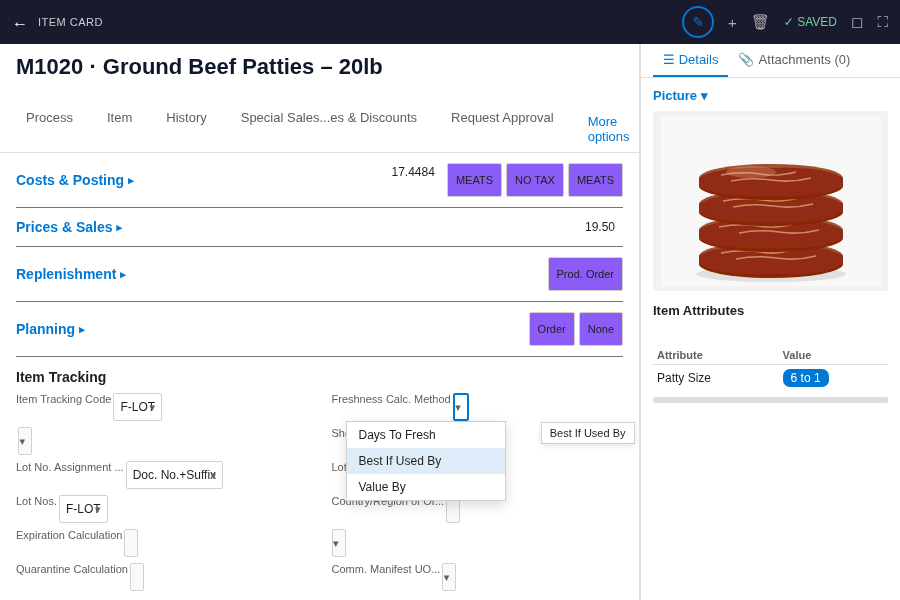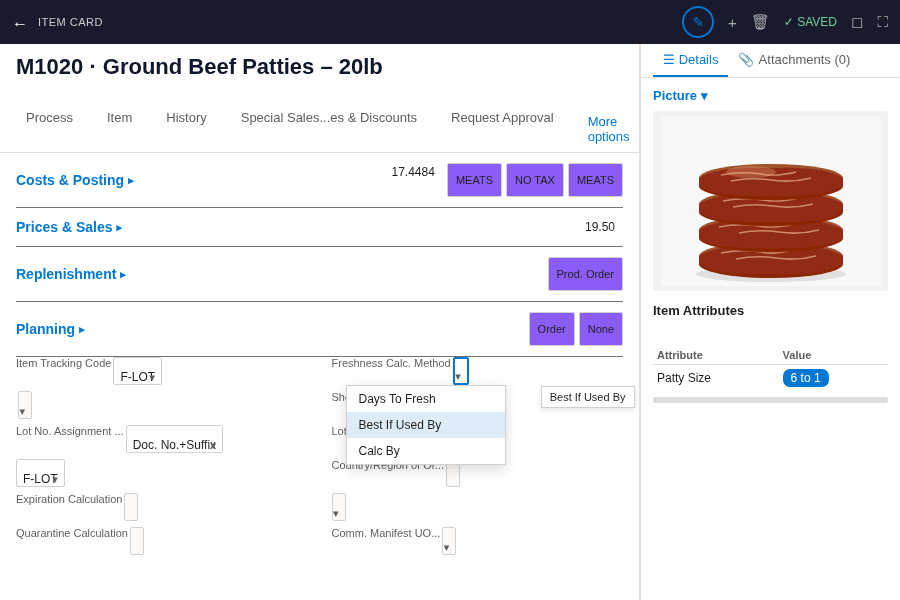--- a/index.html
+++ b/index.html
@@ -66,21 +66,21 @@
     .tracking-grid {
       display: grid;
       grid-template-columns: 1fr 1fr;
       gap: 6px 24px;
       padding-bottom: 8px;
     }
     .field-row { display: flex; flex-direction: row; gap: 2px; margin-bottom: 6px; }
     .field-label { font-size: 11px; color: #605e5c; }
     .field-input {
       height: 28px; border: 1px solid #d2d0ce; border-radius: 2px;
-      background: #fff; display: flex; align-items: flex-end; padding: 0 6px;
+      background: #fff; display: flex; align-items: center; padding: 0 6px;
       font-size: 12px; position: relative;
     }
     .field-input.with-arrow::after {
       content: '▾'; position: absolute; right: 6px; font-size: 11px; color: #605e5c; pointer-events: none;
     }
     .field-input-empty { background: #faf9f8; }
     .field-input-focused { border-color: #0078d4; border-width: 2px; }
 
     
     .dropdown-container { position: relative; }
@@ -216,20 +216,21 @@
         <div class="section-title">
           <span>Planning</span>
           <span class="section-chevron">▸</span>
         </div>
         <div class="section-tags">
           <span class="tag">Order</span>
           <span class="tag">None</span>
         </div>
       </div>
 
+      <div class="section-heading">Item Tracking</div>
 
       <div class="tracking-grid">
 
         <div>
           <div class="field-row">
             <div class="field-label">Item Tracking Code</div>
             <div class="field-input with-arrow">
               <span>F-LOT</span>
             </div>
           </div>
@@ -237,20 +238,21 @@
             <div class="field-label"></div>
             <div class="field-input with-arrow field-input-empty"></div>
           </div>
           <div class="field-row">
             <div class="field-label">Lot No. Assignment ...</div>
             <div class="field-input with-arrow">
               <span>Doc. No.+Suffix</span>
             </div>
           </div>
           <div class="field-row">
+            <div class="field-label">Lot Nos.</div>
             <div class="field-input with-arrow">
               <span>F-LOT</span>
             </div>
           </div>
           <div class="field-row">
             <div class="field-label">Expiration Calculation</div>
             <div class="field-input field-input-empty"></div>
           </div>
           <div class="field-row">
             <div class="field-label">Quarantine Calculation</div>
@@ -263,21 +265,21 @@
           <div class="field-row dropdown-container">
             <div class="field-label">Freshness Calc. Method</div>
             <div class="field-input with-arrow field-input-focused"></div>
 
             <div class="dropdown-popup">
               <div class="dropdown-item">Days To Fresh</div>
               <div class="dropdown-item selected">
                 Best If Used By
                 <div class="tooltip-bubble">Best If Used By</div>
               </div>
-              <div class="dropdown-item">Calc By</div>
+              <div class="dropdown-item">Value By</div>
             </div>
           </div>
 
           <div class="field-row">
             <div class="field-label">Shelf Life</div>
             <div class="field-input field-input-empty"></div>
           </div>
           <div class="field-row">
             <div class="field-label">Lot Strength</div>
             <div class="field-input field-input-empty"></div>

